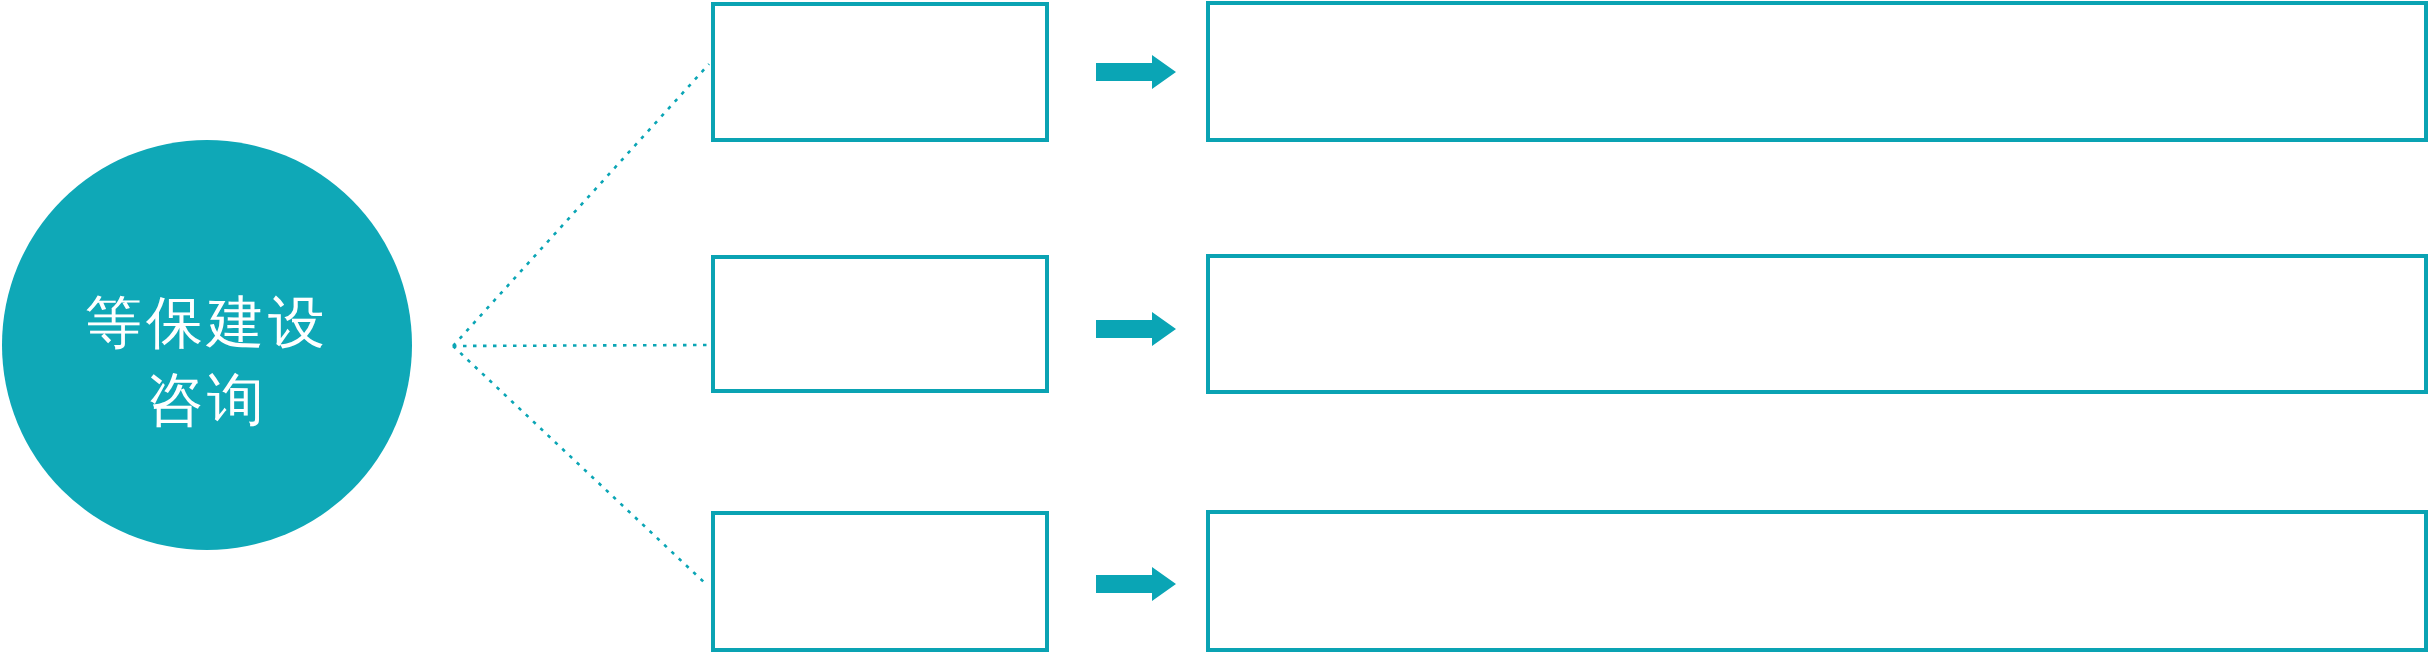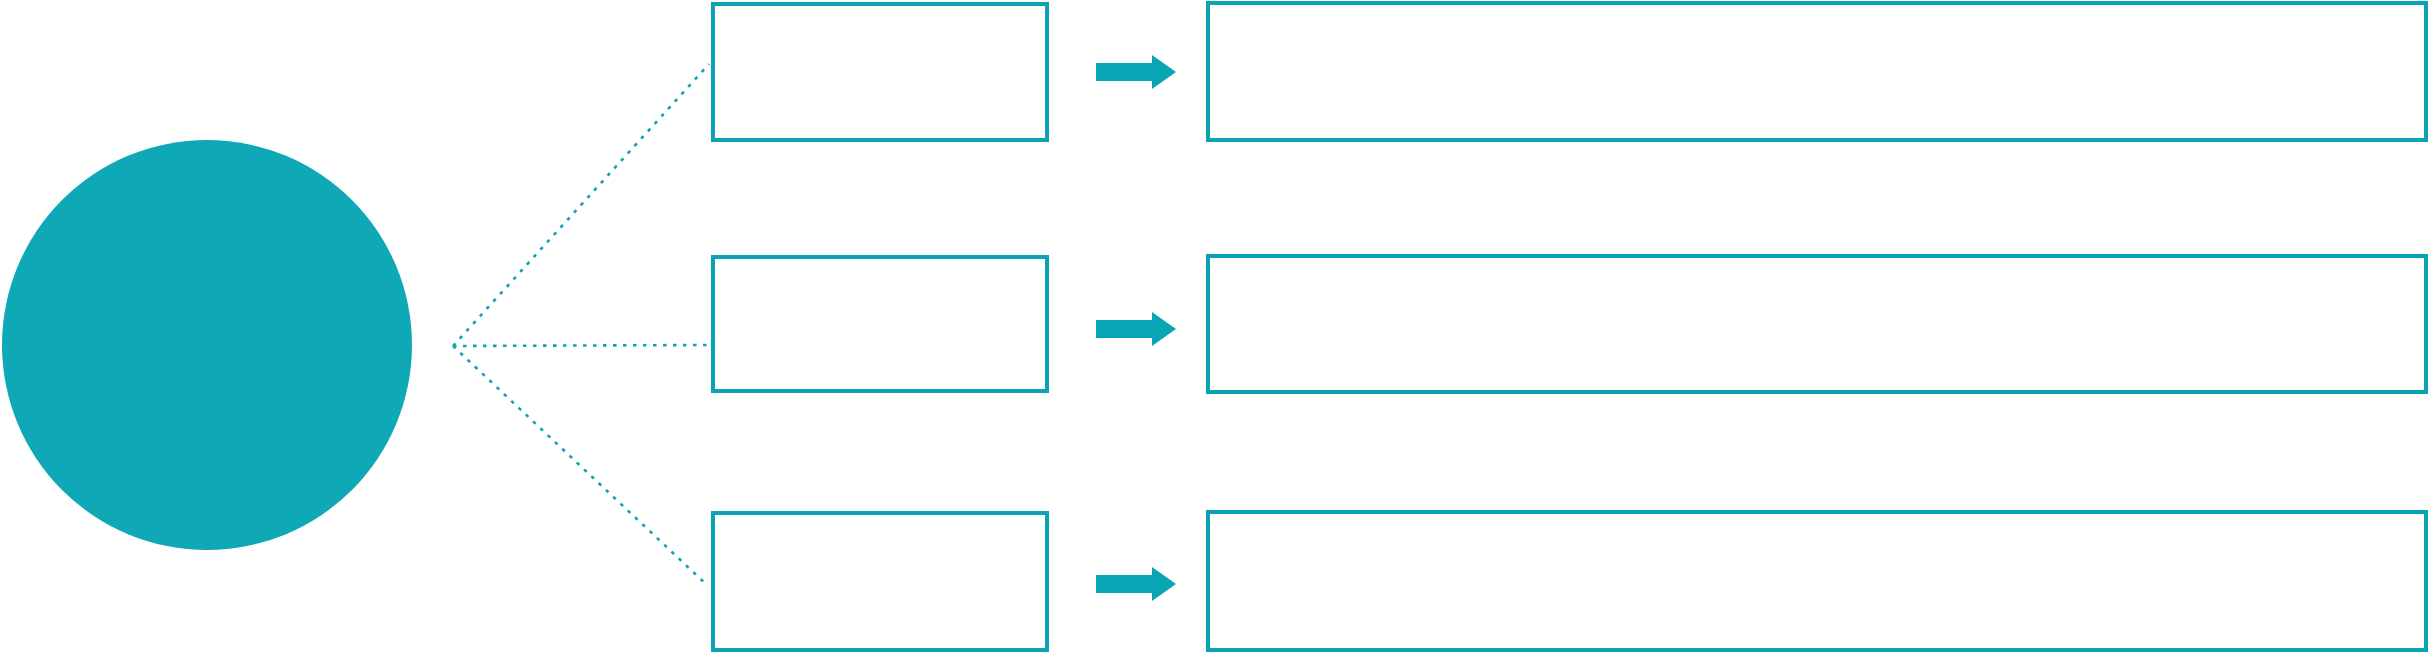--- a/index.html
+++ b/index.html
@@ -80,21 +80,22 @@
     <line class="connector" x1="453" y1="346" x2="710" y2="345"></line>
     <line class="connector" x1="453" y1="346" x2="707" y2="585"></line>
 
     <polygon class="block-arrow" points="1096,63 1152,63 1152,55 1176,72 1152,89 1152,81 1096,81"></polygon>
     <polygon class="block-arrow" points="1096,320 1152,320 1152,312 1176,329 1152,346 1152,338 1096,338"></polygon>
     <polygon class="block-arrow" points="1096,575 1152,575 1152,567 1176,584 1152,601 1152,593 1096,593"></polygon>
   </svg>
 
   <div class="root-circle">
     <div class="root-label">
-      <br>
+      <span>等保建设</span><br>
+      <span>咨询</span>
     </div>
   </div>
 
   <div class="node-box small-box row1">
     <span></span>
   </div>
   <div class="node-box small-box row2">
     <span></span>
   </div>
   <div class="node-box small-box row3">

